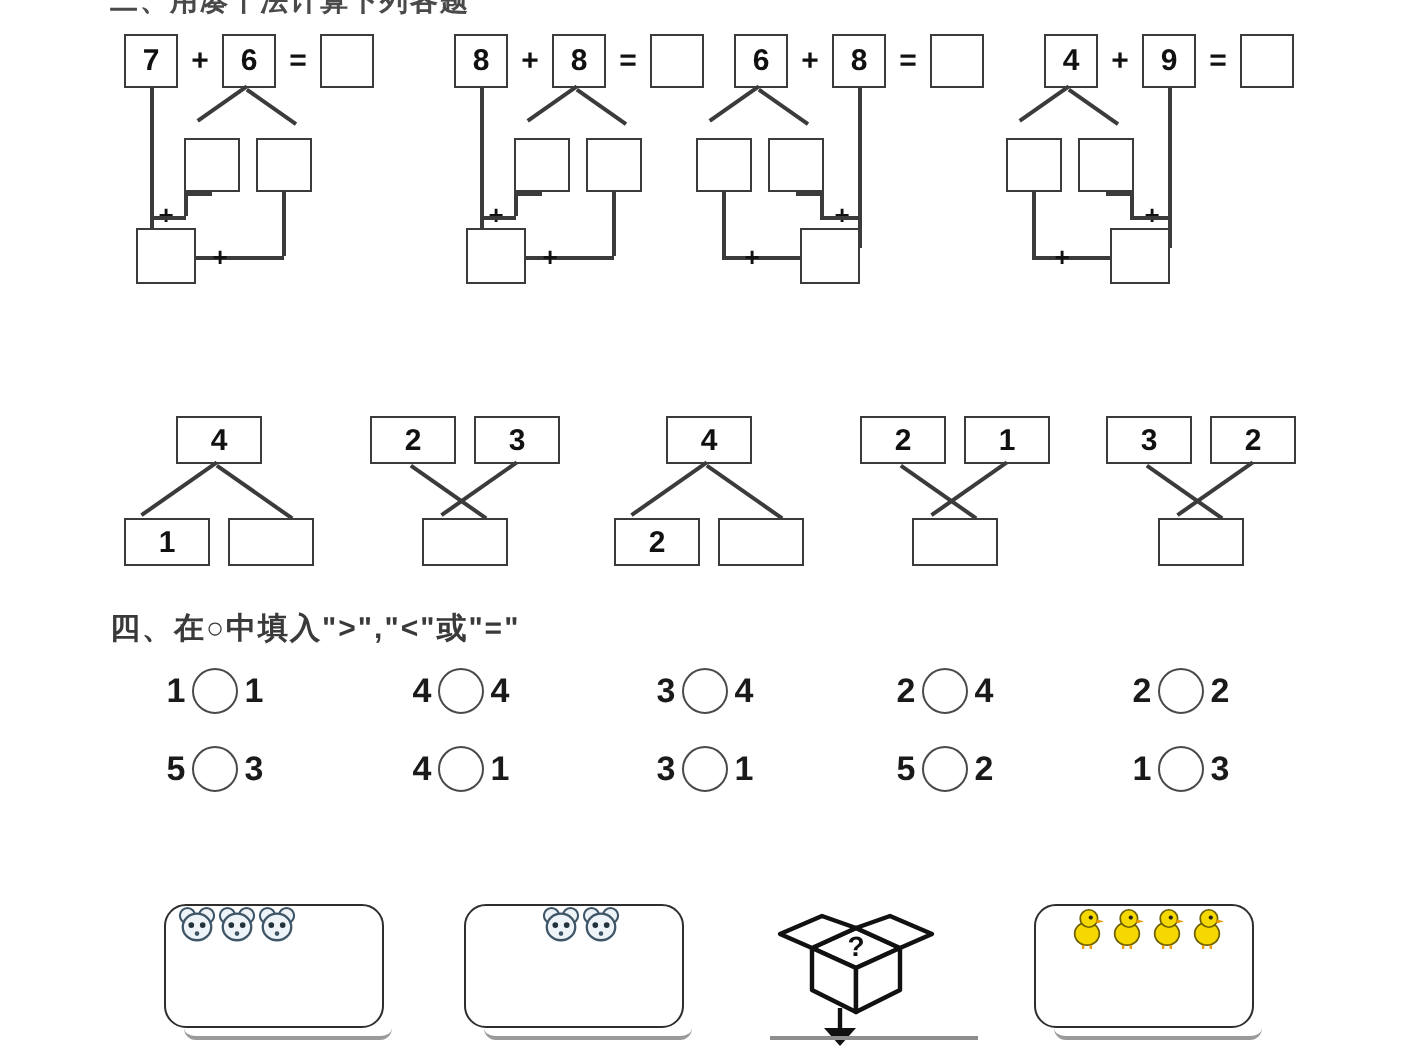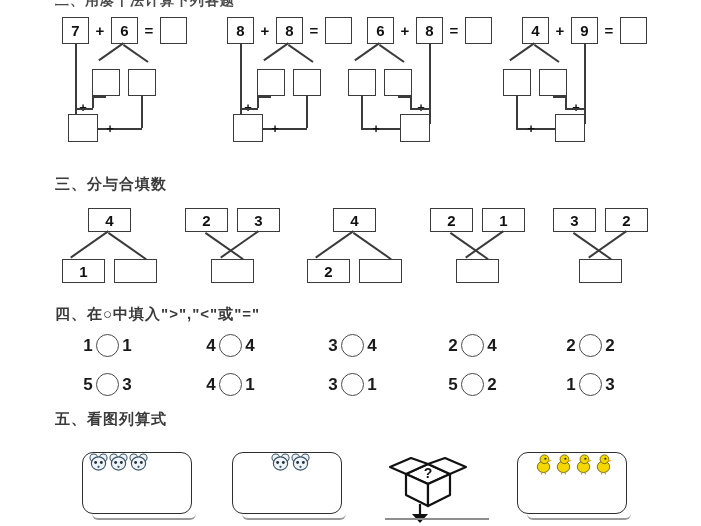--- a/index.html
+++ b/index.html
@@ -159,21 +159,20 @@
     <div class="vline" style="left:565px;top:96px;height:12px;"></div>
     <div class="hline" style="left:565px;top:108px;width:20px;"></div>
 
     <div class="cell" style="left:555px;top:114px;width:30px;height:28px;"></div>
 
     <div class="vline" style="left:516px;top:96px;height:32px;"></div>
     <div class="hline" style="left:516px;top:128px;width:40px;"></div>
     <div class="op" style="left:524px;top:121px;width:14px;height:14px;font-size:13px;">+</div>
   </div>
 
-  <div class="heading" style="left:55px;top:175px;">三、分与合填数</div>
 
   <div>
     <div class="cell" style="left:88px;top:208px;width:43px;height:24px;">4</div>
     <div class="diag" style="left:109px;top:232px;width:46px;transform:rotate(145deg);"></div>
     <div class="diag" style="left:109px;top:232px;width:46px;transform:rotate(35deg);"></div>
     <div class="cell" style="left:62px;top:259px;width:43px;height:24px;">1</div>
     <div class="cell" style="left:114px;top:259px;width:43px;height:24px;"></div>
   </div>
 
   <div>
@@ -255,21 +254,20 @@
     <span class="num">5</span>
     <span class="circle"></span>
     <span class="num">2</span>
   </div>
   <div class="cmp" style="left:565px;top:373px;">
     <span class="num">1</span>
     <span class="circle"></span>
     <span class="num">3</span>
   </div>
 
-  <div class="heading" style="left:55px;top:410px;">五、看图列算式</div>
 
   <div class="picbox" style="left:82px;top:452px;width:110px;height:62px;"></div>
   <div class="picshadow" style="left:92px;top:514px;width:104px;height:4px;"></div>
   <div class="critters" style="left:89px;top:453px;">
     <svg class="mouse" viewBox="0 0 20 21">
       <circle cx="5" cy="5" r="4" fill="#eef3f7" stroke="#3d5566" stroke-width="1.1"></circle>
       <circle cx="15" cy="5" r="4" fill="#eef3f7" stroke="#3d5566" stroke-width="1.1"></circle>
       <ellipse cx="10" cy="11" rx="7.5" ry="7" fill="#eef3f7" stroke="#3d5566" stroke-width="1.2"></ellipse>
       <circle cx="7" cy="10" r="1.5" fill="#22333d"></circle>
         <circle cx="13" cy="10" r="1.5" fill="#22333d"></circle>

